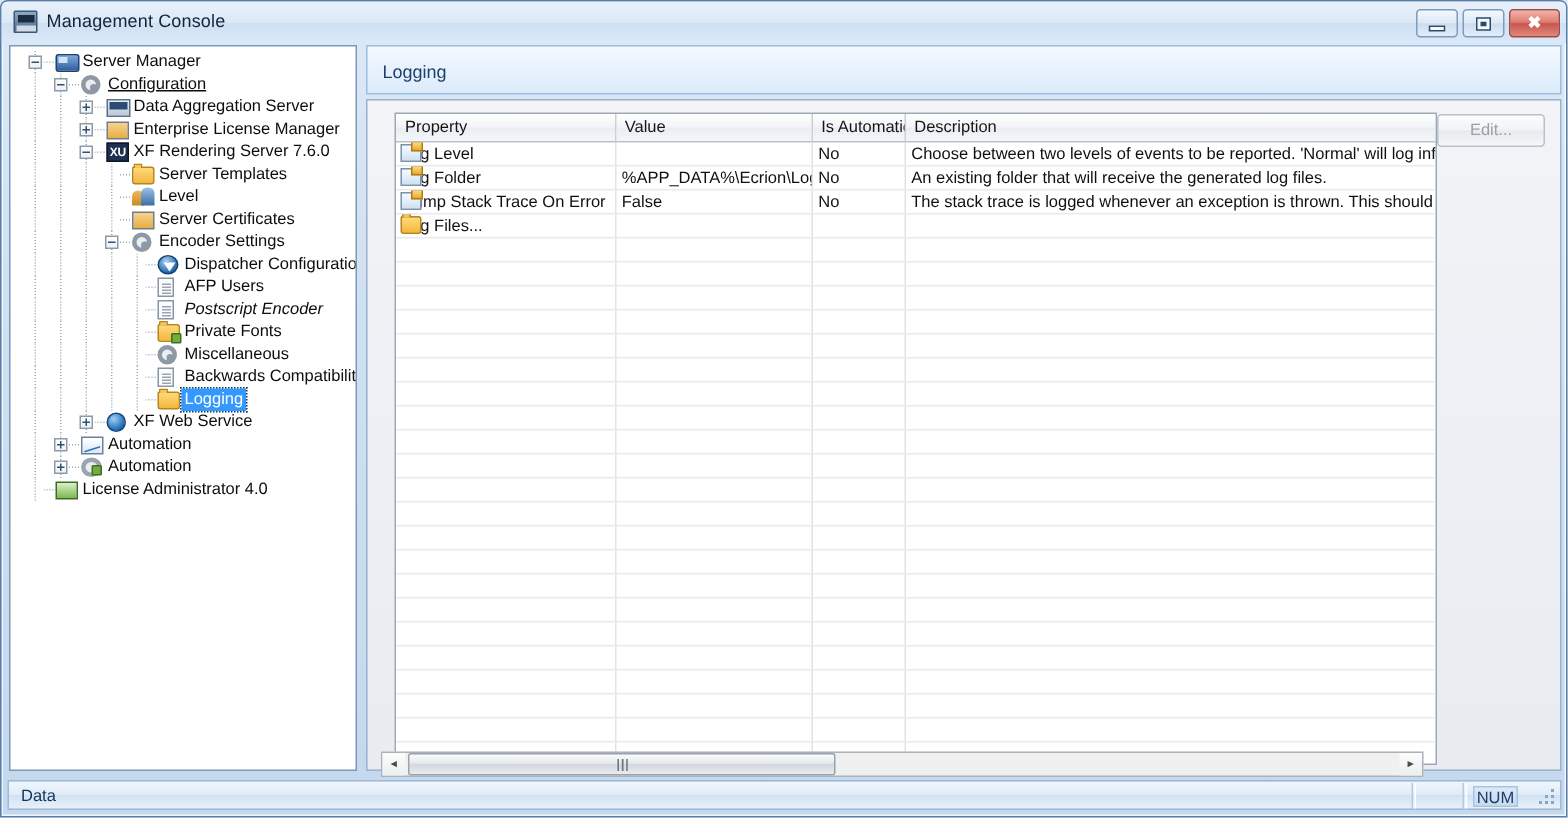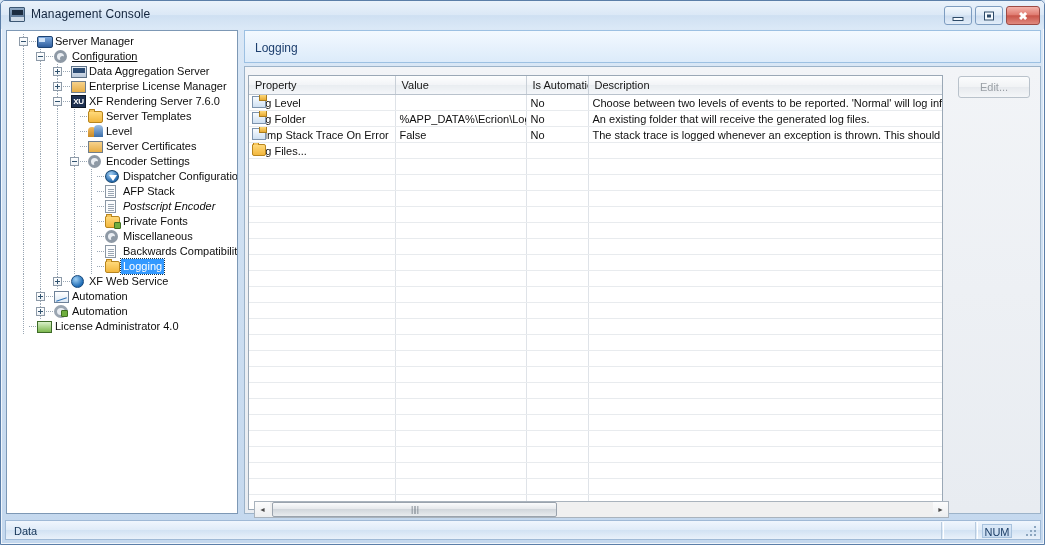--- a/index.html
+++ b/index.html
@@ -234,21 +234,21 @@
   .tabstrip .ttl{
     position:absolute;left:10px;top:10px;font-size:12px;color:#1d3f6e;
   }
   .panel{
     position:absolute;left:0;top:36px;width:797px;height:448px;
     box-sizing:border-box;
     border:1px solid #9cb3c9;
     background:linear-gradient(180deg,#f2f4f7 0%,#e8ecf1 100%);
   }
   .grid-outer{
-    position:absolute;left:3px;top:8px;width:695px;height:435px;
+    position:absolute;left:18px;top:8px;width:695px;height:435px;
     box-sizing:border-box;
     border:1px solid #9aa8b6;
     background:#ffffff;
     overflow:hidden;
   }
   table.grid{
     border-collapse:collapse;width:100%;table-layout:fixed;
     font-size:11px;
   }
   table.grid th{
@@ -473,21 +473,21 @@
           <span class="lbl" style="left: 116px;">Dispatcher Configuration</span>
         </div>
         <div class="tnode">
           <span class="vdot" style="left: 16px;"></span>
           <span class="vdot" style="left: 33px;"></span>
           <span class="vdot" style="left: 50px;"></span>
           <span class="vdot" style="left: 67px;"></span>
           <span class="vdot" style="left: 84px;"></span>
           <span class="hdot" style="left: 90px; width: 8px;"></span>
           <span class="ico ico-doc" style="left: 98px;"></span>
-          <span class="lbl" style="left: 116px;">AFP Stack</span>
+          <span class="lbl" style="left: 116px;">AFP Users</span>
         </div>
         <div class="tnode">
           <span class="vdot" style="left: 16px;"></span>
           <span class="vdot" style="left: 33px;"></span>
           <span class="vdot" style="left: 50px;"></span>
           <span class="vdot" style="left: 67px;"></span>
           <span class="vdot" style="left: 84px;"></span>
           <span class="hdot" style="left: 90px; width: 8px;"></span>
           <span class="ico ico-doc" style="left: 98px;"></span>
           <span class="lbl" style="left: 116px; font-style: italic;">Postscript Encoder</span>

